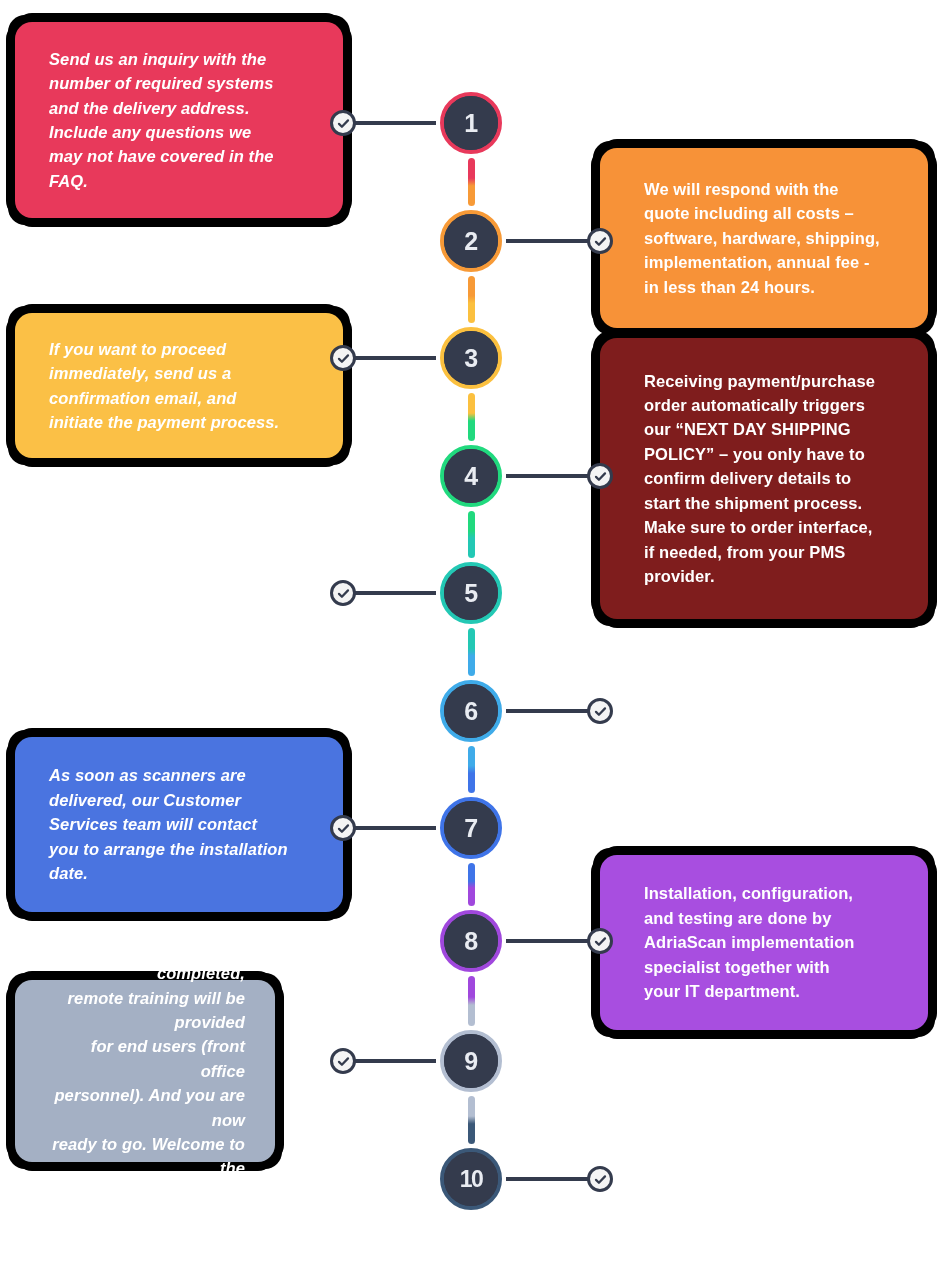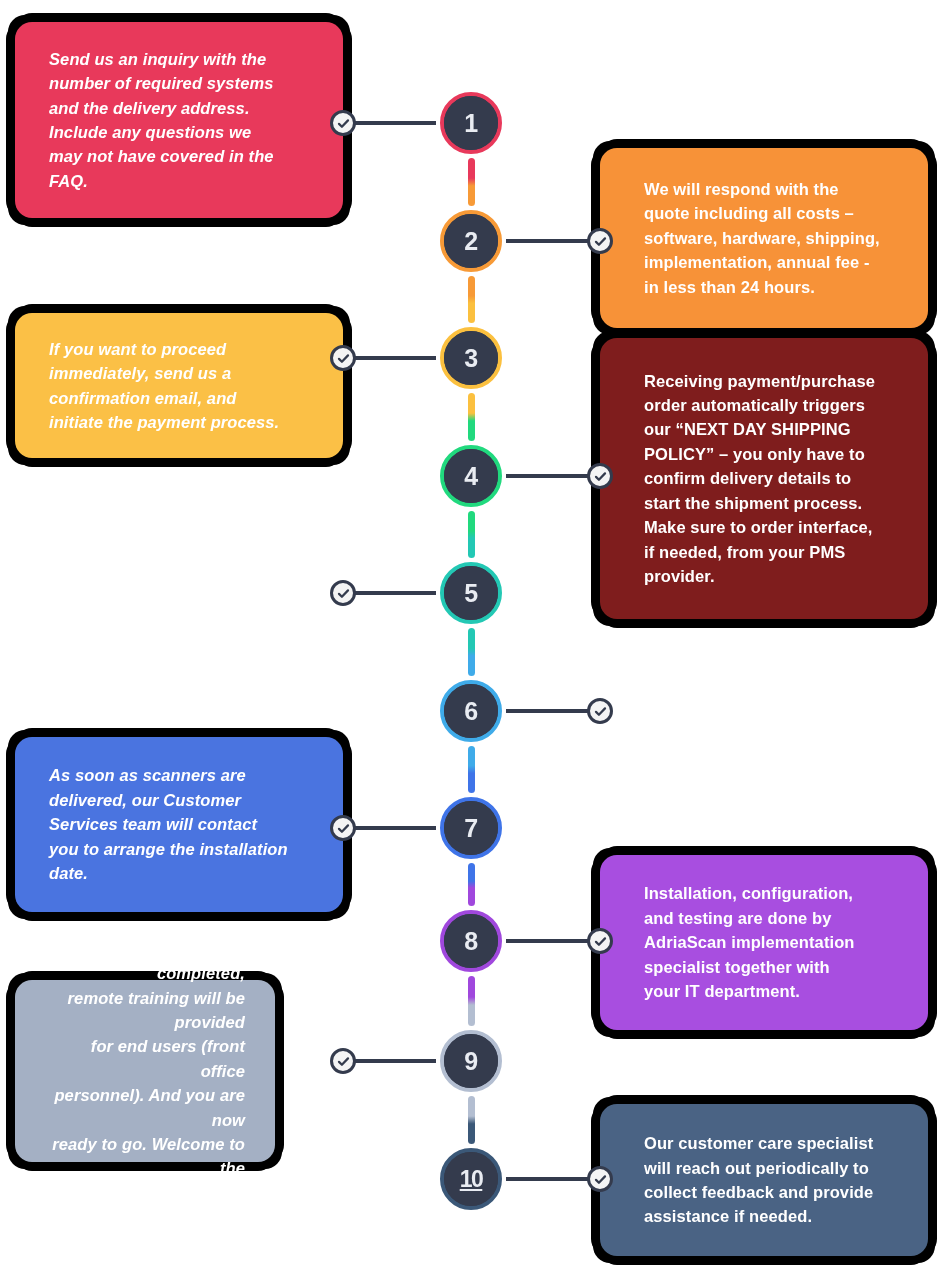--- a/index.html
+++ b/index.html
@@ -52,21 +52,21 @@
     justify-content: center;
   }
   .node-num {
     color: #e9ecf2;
     font-size: 25px;
     font-weight: bold;
     line-height: 1;
     letter-spacing: -0.5px;
     user-select: none;
   }
-  .node.wide .node-num { font-size: 23px; letter-spacing: -1.5px; text-decoration: underline; }
+  .node.wide .node-num { font-size: 23px; letter-spacing: -1.5px; }
 
   
   .connector {
     position: absolute;
     height: 4px;
     background: #343b4d;
     z-index: 3;
   }
 
   
@@ -284,19 +284,13 @@
     <div class="node wide" style="left: 440px; top: 1148px; border-color: rgb(59, 88, 120);">
       <div class="node-inner">
         <span class="node-num">10</span>
       </div>
     </div>
     <div class="badge" style="top: 1166px; left: 587px;">
       <svg viewBox="0 0 16 16">
         <path d="M3.2 8.4 L6.3 11.4 L12.8 4.7" stroke="#343b4d" stroke-width="2.4" stroke-linecap="round" stroke-linejoin="round" fill="none"></path>
       </svg>
     </div>
-    <div class="card right" style="top: 1104px; height: 152px; width: 328px; left: 600px; background: rgb(74, 99, 132);">
-      <div class="card-text">Our customer care specialist
-will reach out periodically to
-collect feedback and provide
-assistance if needed.</div>
-    </div>
   </div>
 
 </body></html>

